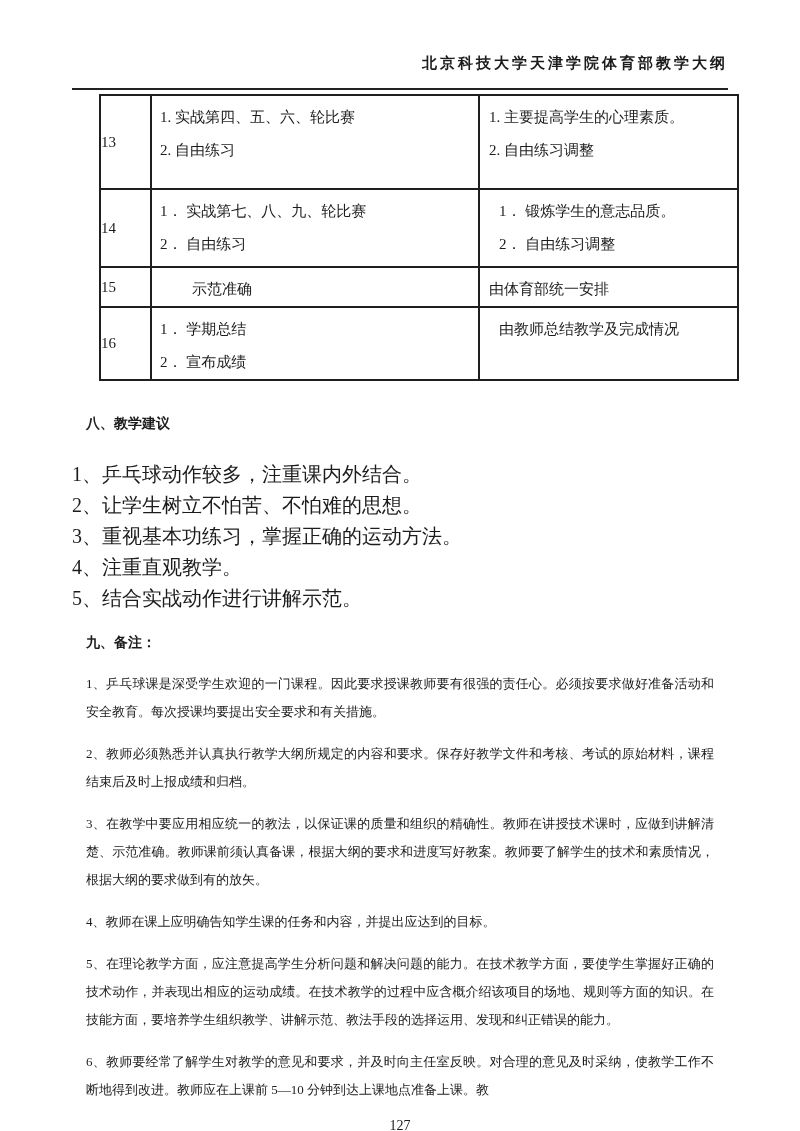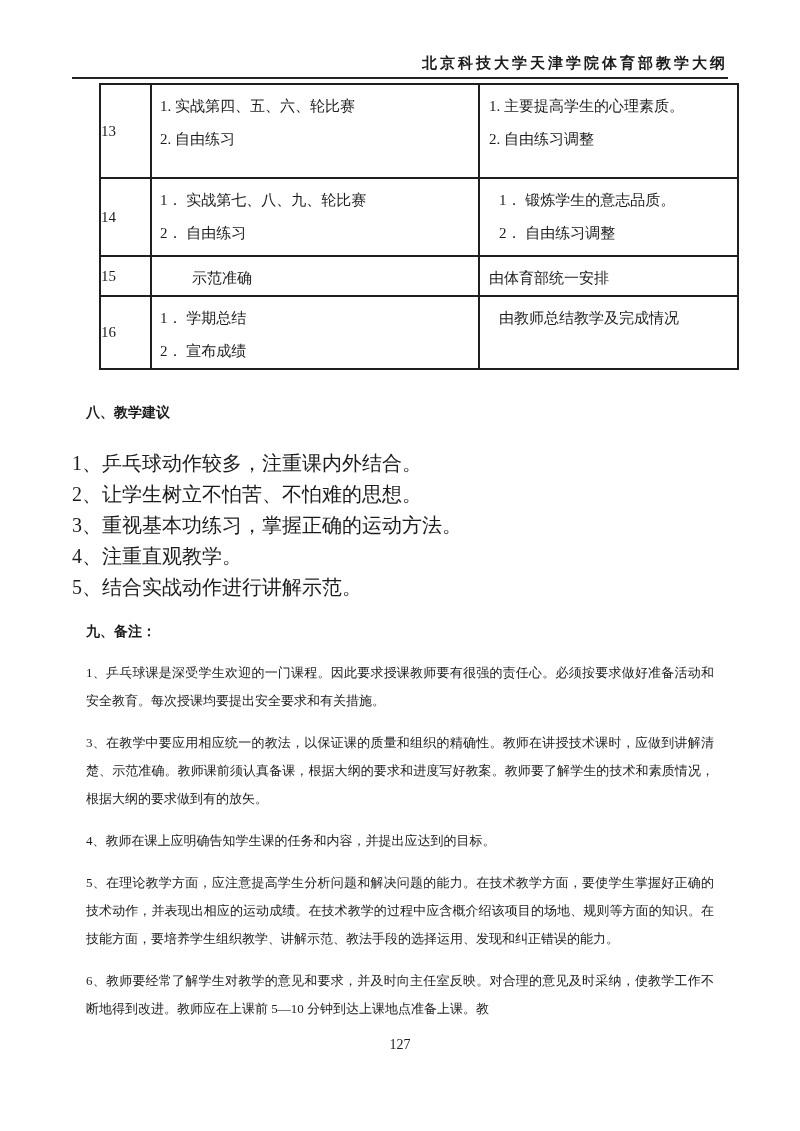--- a/index.html
+++ b/index.html
@@ -20,21 +20,21 @@
     height: 1131px;
     padding: 54px 72px 0 72px;
   }
   
   .doc-header {
     text-align: right;
     font-weight: bold;
     font-size: 15px;
     line-height: 18px;
     letter-spacing: 3px;
-    padding-bottom: 5px;
+    padding-bottom: 16px;
     border-bottom: 2px solid #222222;
   }
   
   table.sched {
     border-collapse: collapse;
     table-layout: fixed;
     width: 627px;
     margin: 4px 0 0 27px;
     font-size: 15px;
   }
@@ -154,20 +154,21 @@
     <div class="advice-item">2、让学生树立不怕苦、不怕难的思想。</div>
     <div class="advice-item">3、重视基本功练习，掌握正确的运动方法。</div>
     <div class="advice-item">4、注重直观教学。</div>
     <div class="advice-item">5、结合实战动作进行讲解示范。</div>
   </div>
 
   <div class="sec-heading h9">九、备注：</div>
 
   <div class="notes-block">
     <p>1、乒乓球课是深受学生欢迎的一门课程。因此要求授课教师要有很强的责任心。必须按要求做好准备活动和安全教育。每次授课均要提出安全要求和有关措施。</p>
+    <p>2、教师必须熟悉并认真执行教学大纲所规定的内容和要求。保存好教学文件和考核、考试的原始材料，课程结束后及时上报成绩和归档。</p>
     <p>3、在教学中要应用相应统一的教法，以保证课的质量和组织的精确性。教师在讲授技术课时，应做到讲解清楚、示范准确。教师课前须认真备课，根据大纲的要求和进度写好教案。教师要了解学生的技术和素质情况，根据大纲的要求做到有的放矢。</p>
     <p>4、教师在课上应明确告知学生课的任务和内容，并提出应达到的目标。</p>
     <p>5、在理论教学方面，应注意提高学生分析问题和解决问题的能力。在技术教学方面，要使学生掌握好正确的技术动作，并表现出相应的运动成绩。在技术教学的过程中应含概介绍该项目的场地、规则等方面的知识。在技能方面，要培养学生组织教学、讲解示范、教法手段的选择运用、发现和纠正错误的能力。</p>
     <p>6、教师要经常了解学生对教学的意见和要求，并及时向主任室反映。对合理的意见及时采纳，使教学工作不断地得到改进。教师应在上课前 5—10 分钟到达上课地点准备上课。教</p>
   </div>
 
   <div class="page-number">127</div>
 
 </div>
 

